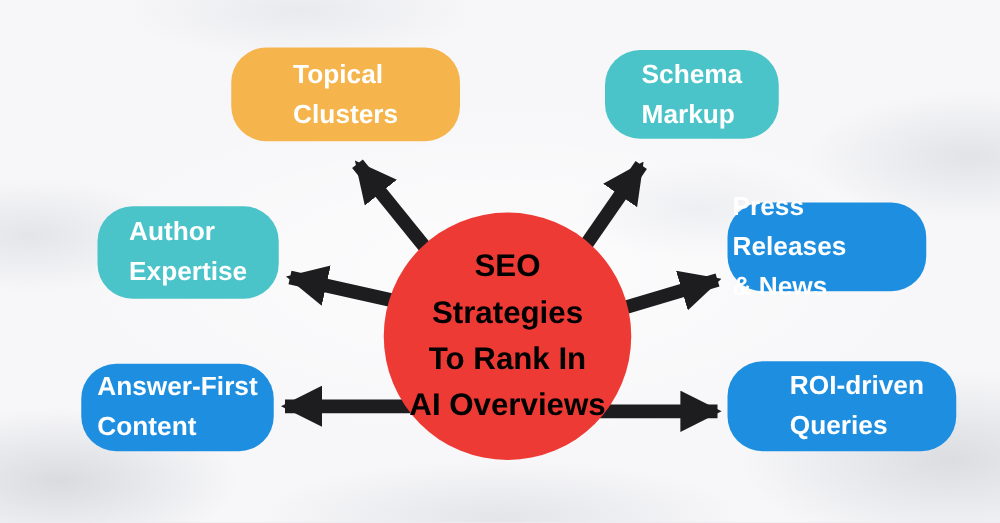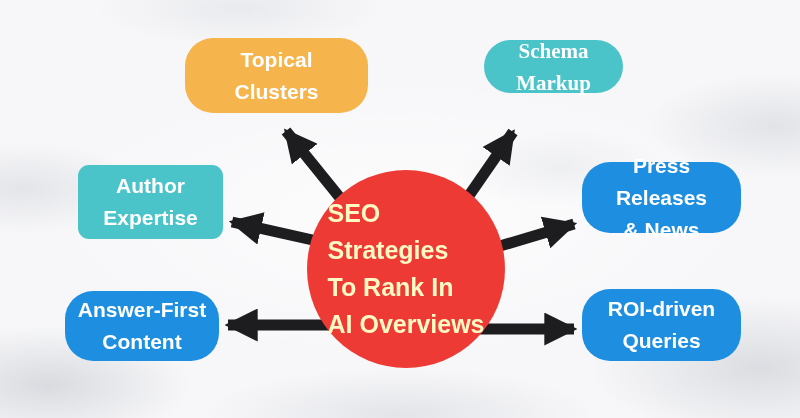--- a/index.html
+++ b/index.html
@@ -16,27 +16,27 @@
       radial-gradient(ellipse 220px 60px at 30% 2%, rgba(160,166,178,.16), transparent 65%),
       radial-gradient(ellipse 160px 60px at 70% 40%, rgba(160,166,178,.12), transparent 65%),
       radial-gradient(ellipse 500px 200px at 50% 52%, rgba(255,255,255,.65), transparent 72%);
   }
   .arrow-layer{position:absolute;inset:0;z-index:1;}
   .arrow-line{stroke:var(--arrow-color,#1d1d1f);stroke-width:11;}
   #ah path{fill:var(--arrow-color,#1d1d1f);}
   .node{
     position:absolute;z-index:2;display:flex;align-items:center;justify-content:center;
     border-radius:28px;color:#ffffff;font-weight:700;font-size:21px;line-height:32px;
-    text-align:center;
+    text-align:left;
   }
   .node .lbl{white-space:pre-line;padding:0 4px;}
   .center-circle{
     position:absolute;z-index:2;left:307px;top:170px;width:198px;height:198px;border-radius:50%;
-    display:flex;align-items:center;justify-content:center;color:#fef9c3;font-weight:700;
-    font-size:25px;line-height:37px;
+    display:flex;align-items:center;justify-content:center;color:#000000;font-weight:700;
+    font-size:25px;line-height:37px;text-align:center;
   }
   .center-circle .lbl{white-space:pre-line;}
   
   .logo{position:absolute;left:670px;top:8px;width:115px;height:84px;z-index:3;}
   .logo-band{
     position:absolute;left:0;top:27px;width:112px;height:27px;border-radius:14px;
     transform:rotate(-26deg);overflow:hidden;display:flex;
   }
   .logo-band .half{flex:1;}
   .logo-circle{
@@ -69,41 +69,41 @@
     <line class="arrow-line" x1="490" y1="249" x2="574" y2="224" marker-end="url(#ah)"></line>
     <line class="arrow-line" x1="330" y1="325" x2="228" y2="325" marker-end="url(#ah)"></line>
     <line class="arrow-line" x1="480" y1="329" x2="574" y2="329" marker-end="url(#ah)"></line>
   </svg>
 
   <div class="node" style="left: 185px; top: 38px; width: 183px; height: 75px; background-color: rgb(245, 180, 76);">
     <span class="lbl">Topical
 Clusters</span>
   </div>
 
-  <div class="node" style="left: 484px; top: 40px; width: 139px; height: 53px; background-color: rgb(75, 196, 201); font-family: Liberation Serif, serif;">
+  <div class="node" style="left: 484px; top: 40px; width: 139px; height: 71px; background-color: rgb(75, 196, 201);">
     <span class="lbl">Schema
 Markup</span>
   </div>
 
-  <div class="node" style="left: 78px; top: 165px; width: 145px; height: 74px; background-color: rgb(75, 196, 201); border-radius: 11px;">
+  <div class="node" style="left: 78px; top: 165px; width: 145px; height: 74px; background-color: rgb(75, 196, 201);">
     <span class="lbl">Author
 Expertise</span>
   </div>
 
   <div class="node" style="left: 65px; top: 291px; width: 154px; height: 70px; background-color: rgb(30, 143, 224);">
     <span class="lbl">Answer-First
 Content</span>
   </div>
 
   <div class="node" style="left: 582px; top: 162px; width: 159px; height: 71px; background-color: rgb(30, 143, 224);">
     <span class="lbl">Press Releases
 &amp; News</span>
   </div>
 
-  <div class="node" style="left: 582px; top: 289px; width: 159px; height: 72px; background-color: rgb(30, 143, 224);">
+  <div class="node" style="left: 582px; top: 289px; width: 159px; height: 72px; background-color: rgb(30, 143, 224); padding-left: 24px;">
     <span class="lbl">ROI-driven
 Queries</span>
   </div>
 
   <div class="center-circle" style="background-color: rgb(238, 58, 52);">
     <span class="lbl">SEO
 Strategies
 To Rank In
 AI Overviews</span>
   </div>

